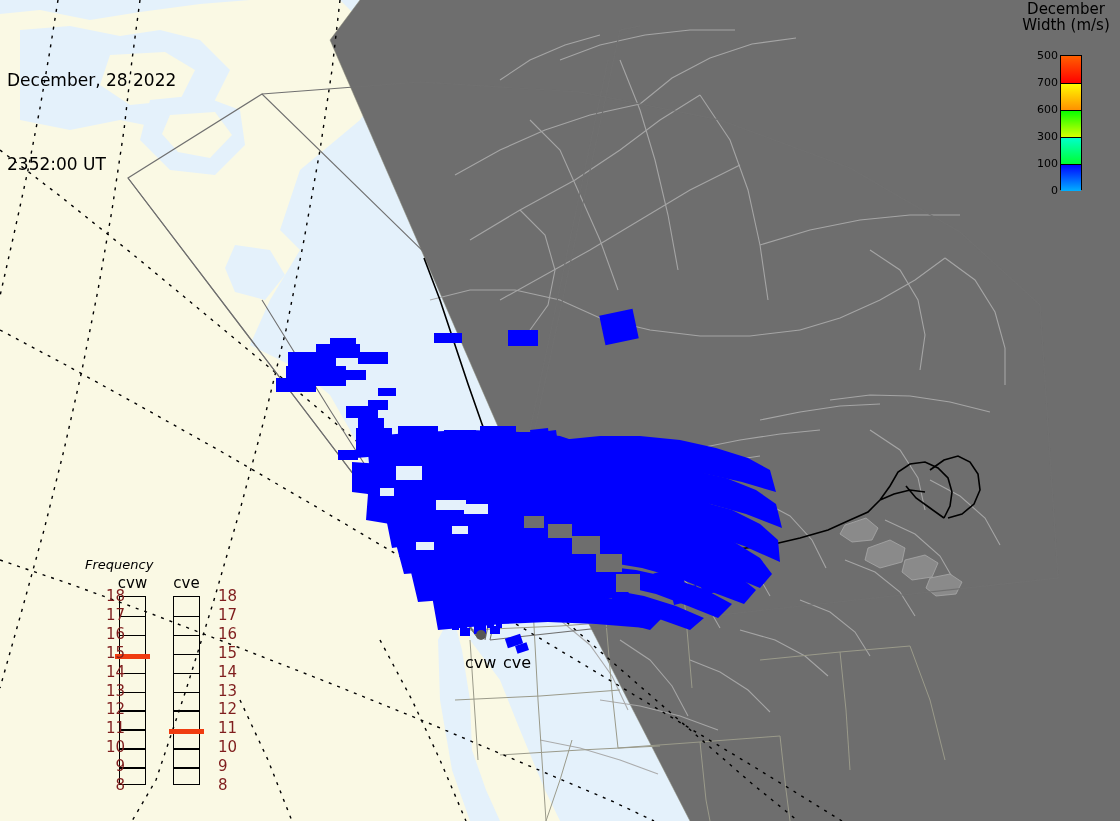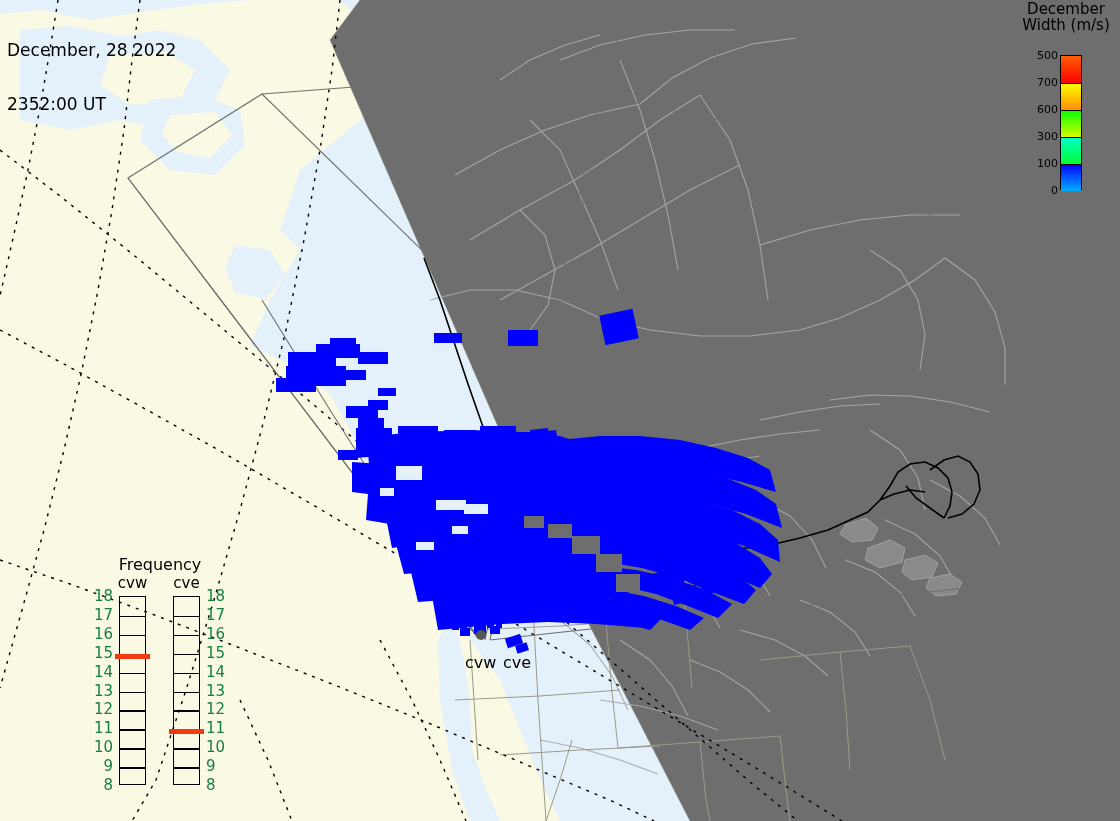--- a/index.html
+++ b/index.html
@@ -30,21 +30,21 @@
     position: absolute;
     left: 7px;
     top: 5px;
     font-family: "DejaVu Sans", sans-serif;
     font-size: 17px;
     line-height: 18px;
     color: #000000;
     white-space: pre;
     letter-spacing: 0px;
   }
-  #timestamp div { height: 18px; }
+  #timestamp div { height: 18px; margin-top: 30px; }
 
   
   #colorbar-panel {
     position: absolute;
     left: 1012px;
     top: 0px;
     width: 108px;
     height: 200px;
   }
   #cb-title {
@@ -95,24 +95,24 @@
     left: 85px;
     top: 556px;
     width: 150px;
     height: 250px;
   }
   #freq-title {
     position: absolute;
     left: 0px;
     top: 0px;
     width: 150px;
-    text-align: center;
-    font-size: 16px;
+    font-size: 13px;
     line-height: 18px;
     color: #000;
+    font-style: italic;
   }
   .freq-col-label {
     position: absolute;
     top: 19px;
     font-size: 15px;
     line-height: 16px;
     color: #000;
     text-align: center;
     width: 40px;
   }
@@ -134,22 +134,23 @@
   }
   .freq-marker {
     position: absolute;
     height: 5px;
     background: #f03c10;
   }
   .freq-num {
     position: absolute;
     font-size: 15px;
     line-height: 15px;
-    color: #15803d;
+    color: #7f1d1d;
     white-space: nowrap;
+    margin-left: 12px;
   }
   .freq-num.left  { text-align: right; width: 22px; }
   .freq-num.right { text-align: left;  width: 22px; }
 
   
   .site-label {
     position: absolute;
     font-size: 16px;
     line-height: 16px;
     color: #000;

